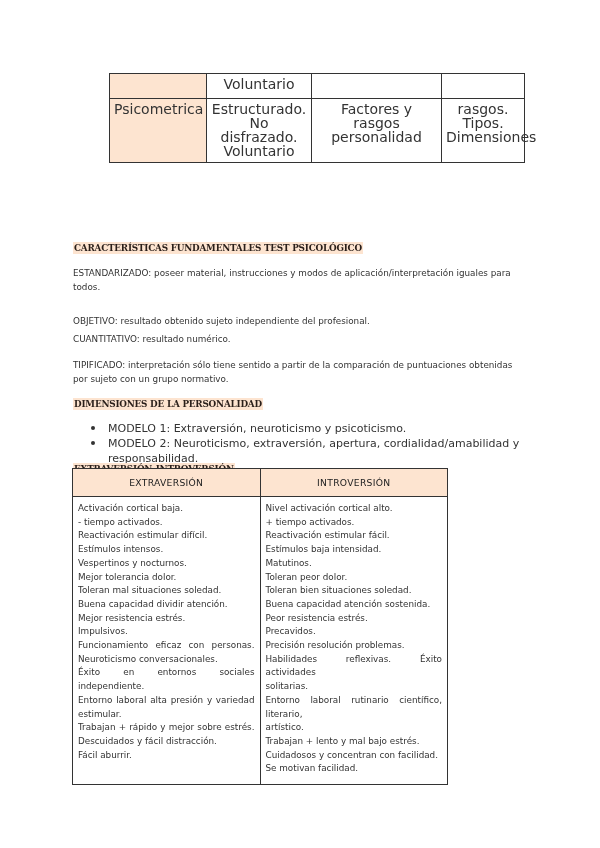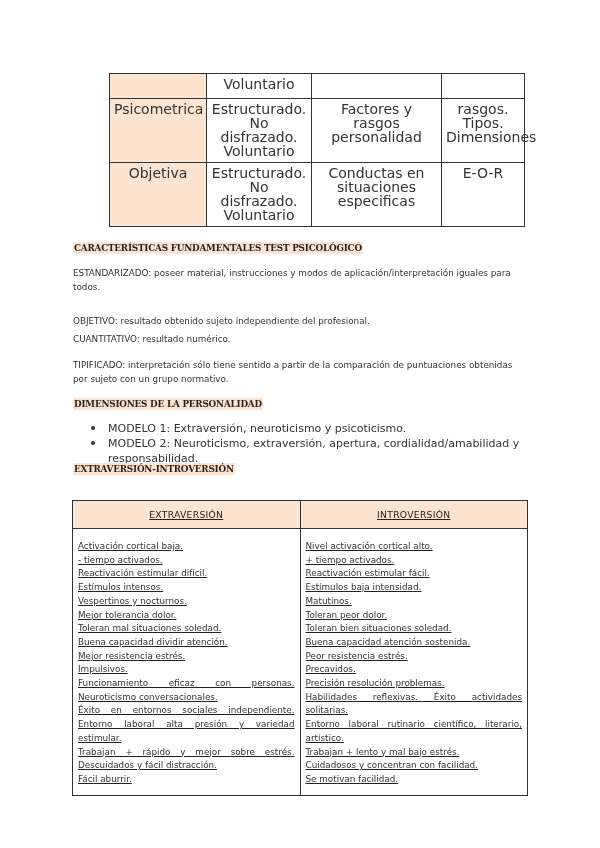--- a/index.html
+++ b/index.html
@@ -26,26 +26,26 @@
              padding: 1px 1px; letter-spacing: -0.2px; }
   .para { position: absolute; left: 73px; width: 455px; font-size: 8.8px; line-height: 14px;
           color: #333; }
   .bullets { position: absolute; left: 88px; top: 421px; width: 450px; margin: 0; padding: 0;
              list-style: none; font-size: 11px; line-height: 15px; color: #333; }
   .bullets li { position: relative; padding-left: 20px; }
   .bullets li .dot { position: absolute; left: 3px; top: 5px; width: 4px; height: 4px;
                      border-radius: 50%; background: #333; }
 
   
-  .ei-table { position: absolute; left: 72px; top: 500px; width: 456px;
-              border-collapse: collapse; table-layout: fixed; text-decoration: underline; }
+  .ei-table { position: absolute; left: 72px; top: 468px; width: 376px;
+              border-collapse: collapse; table-layout: fixed; }
   .ei-table th { background: #fde4d0; border: 1.2px solid #333; height: 25px;
                  font-weight: normal; font-size: 9.2px; color: #222; text-align: center;
                  vertical-align: middle; letter-spacing: 0.3px; }
-  .ei-table td { border: 1.2px solid #333; vertical-align: top; padding: 11px 5px 8px 5px;
+  .ei-table td { border: 1.2px solid #333; vertical-align: top; padding: 5px 5px 8px 5px;
                  font-size: 8.8px; line-height: 13.7px; color: #333; }
   .ei-table .just { text-align: justify; text-align-last: justify; display: block; }
   .ei-table .line { display: block; }
 </style>
 </head>
 <body>
 
 <table class="top-table">
   <colgroup>
       <col class="c1">
@@ -69,35 +69,20 @@
           <span class="cell-line">disfrazado.</span>
           <span class="cell-line">Voluntario</span>
         </td>
         <td>
           <span class="cell-line">Factores y rasgos</span>
           <span class="cell-line">personalidad</span>
         </td>
         <td>
           <span class="cell-line">rasgos. Tipos.</span>
           <span class="cell-line">Dimensiones</span>
-        </td>
-      </tr>
-      <tr class="r2">
-        <td class="shade">Objetiva</td>
-        <td>
-          <span class="cell-line">Estructurado. No</span>
-          <span class="cell-line">disfrazado.</span>
-          <span class="cell-line">Voluntario</span>
-        </td>
-        <td>
-          <span class="cell-line">Conductas en situaciones</span>
-          <span class="cell-line">especificas</span>
-        </td>
-        <td>
-          <span class="cell-line">E-O-R</span>
         </td>
       </tr>
     </tbody>
 </table>
 
 <div class="heading" style="top:242px;">CARACTERÍSTICAS FUNDAMENTALES TEST PSICOLÓGICO</div>
 
 <div class="para" style="top:266px;">ESTANDARIZADO: poseer material, instrucciones y modos de aplicación/interpretación iguales para todos.</div>
 <div class="para" style="top:314px;">OBJETIVO: resultado obtenido sujeto independiente del profesional.</div>
 <div class="para" style="top:332px;">CUANTITATIVO: resultado numérico.</div>

